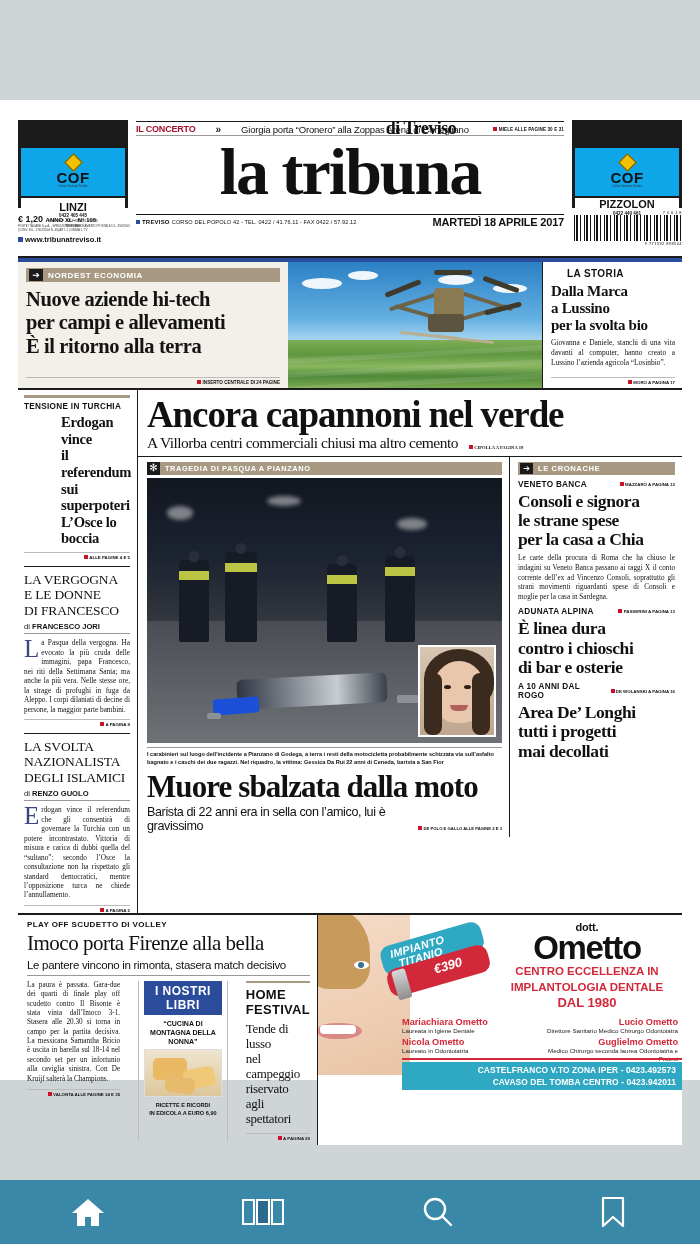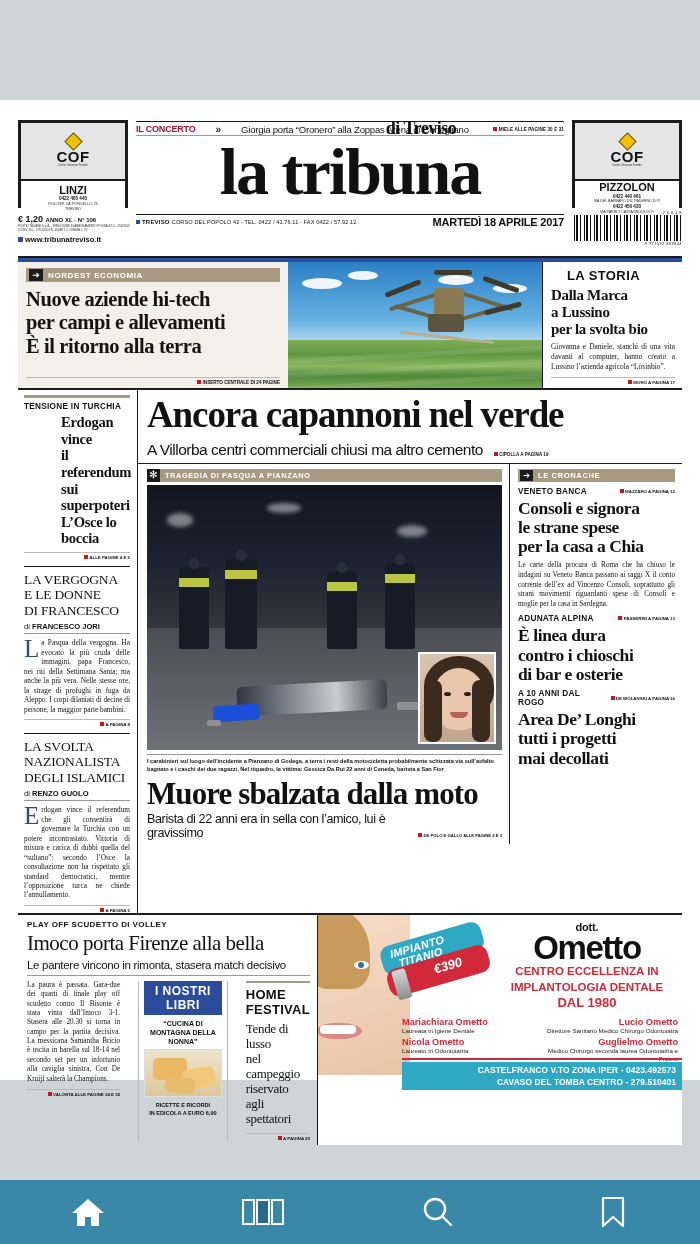--- a/index.html
+++ b/index.html
@@ -28,22 +28,22 @@
     background:#ffffff; color:#111;
   }
 
   
   .masthead { position:relative; height:140px; border-bottom:2px solid #1b1b1b; }
   .adbox {
     position:absolute; top:2px; width:110px; height:88px;
     background:#1b1b1b; padding:3px; text-align:center;
   }
   .adbox.left { left:0; } .adbox.right { right:0; }
-  .adbox .inner { background:#e5e5e5; height:56px; display:flex; flex-direction:column;
-    align-items:center; justify-content:center; }
+  .adbox .inner { background:#0ea5e9; height:48px; display:flex; flex-direction:column;
+    align-items:center; justify-content:center;margin-top:25px; }
   .adbox .diamond { width:13px; height:13px; background:#f2c200; transform:rotate(45deg);
     border:1px solid #6d5a00; margin-bottom:1px; }
   .adbox .cof { font-weight:bold; font-size:15px; letter-spacing:0.5px; color:#111; line-height:1; }
   .adbox .cofsub { font-size:2.6px; color:#333; transform:scale(1,1); }
   .adbox .white { background:#fff; margin-top:2px; height:34px; display:flex; flex-direction:column;
     align-items:center; justify-content:center; }
   .adbox .name { font-weight:bold; font-size:11px; color:#111; line-height:1.05; }
   .adbox .ph { font-size:4.6px; font-weight:bold; color:#111; line-height:1.25; }
   .adbox .addr { font-size:3.6px; color:#222; line-height:1.25; }
 
@@ -109,21 +109,21 @@
   .drone { position:absolute; left:96px; top:10px; width:140px; height:70px; }
   .drone .arm { position:absolute; background:#6d6347; height:4px; border-radius:2px; }
   .drone .rotor { position:absolute; width:38px; height:5px; background:#3e3a2c; border-radius:3px; }
   .drone .body { position:absolute; left:50px; top:16px; width:30px; height:30px; background:#8a7a52;
     border-radius:4px; }
   .drone .cam { position:absolute; left:44px; top:42px; width:36px; height:18px; background:#5d5440;
     border-radius:4px; }
   .drone .skid { position:absolute; background:#b9ae8d; height:3px; border-radius:2px; transform:rotate(6deg); }
 
   .lastoria { width:140px; padding:6px 7px 4px 8px; border-left:1.5px solid #1b1b1b; position:relative; }
-  .lastoria .kick { font-size:13px; font-weight:bold; letter-spacing:0.4px;padding-left:16px; }
+  .lastoria .kick { font-size:10px; font-weight:bold; letter-spacing:0.4px;padding-left:16px; }
   .lastoria h3 { font-family:"Liberation Serif", serif; font-size:15px; line-height:1.12;
     font-weight:bold; letter-spacing:-0.3px; margin-top:4px; }
   .lastoria p { font-family:"Liberation Serif", serif; font-size:7.4px; line-height:1.32;
     margin-top:5px; text-align:justify; }
   .lastoria .foot { position:absolute; left:8px; right:7px; bottom:3px; border-top:1px solid #bbb;
     padding-top:2px; text-align:right; font-size:4.4px; font-weight:bold; }
 
   
   .row2 { display:flex; }
   .leftcol { width:120px; border-right:1.5px solid #1b1b1b; padding:0 7px 0 6px; }
@@ -145,21 +145,21 @@
   .editorial p { font-family:"Liberation Serif", serif; font-size:7.3px; line-height:1.3;
     text-align:justify; margin-top:4px; }
   .editorial p::first-letter { float:left; font-size:25px; line-height:0.86; padding-right:2px;
     font-weight:normal; color:#36487f; }
   .editorial .foot { border-top:1px solid #bbb; margin-top:5px; padding-top:2px;
     text-align:right; font-size:4.4px; font-weight:bold; }
 
   .bigtitle { padding:6px 6px 4px 9px; border-bottom:1.5px solid #1b1b1b; }
   .bigtitle h1 { font-family:"Liberation Serif", serif; font-size:37px; font-weight:bold;
     letter-spacing:-1.1px; line-height:1.02; }
-  .bigtitle .sub { display:flex; align-items:flex-end; gap:11px; margin-top:7px; }
+  .bigtitle .sub { display:flex; align-items:flex-end; gap:11px; margin-top:0;font-family:Liberation Serif, serif; }
   .bigtitle .sub span.t { font-size:15.5px; letter-spacing:-0.5px; }
   .bigtitle .sub span.r { font-size:4.6px; font-weight:bold; margin-bottom:2px; white-space:nowrap; }
 
   
   .row3 { display:flex; }
   .tragedia { width:372px; border-right:1.5px solid #1b1b1b; padding:5px 7px 4px 9px; }
   .tragedia .tagbar2 { background:#a89a82; height:13px; display:flex; align-items:center; gap:5px; }
   .tragedia .tagbar2 .ico { width:13px; height:13px; background:#1b1b1b; color:#fff; font-size:10px;
     display:flex; align-items:center; justify-content:center; line-height:1; }
   .tragedia .tagbar2 .t { color:#fff; font-size:7.4px; font-weight:bold; letter-spacing:0.6px; }
@@ -649,21 +649,21 @@
             <div class="n">Lucio Ometto</div>
             <div class="d">Direttore Sanitario Medico Chirurgo Odontoiatra</div>
             <div class="n">Guglielmo Ometto</div>
             <div class="d">Medico Chirurgo seconda laurea Odontoiatria e Protesi</div>
           </div>
         </div>
 
         <div class="redline"></div>
         <div class="tealbar">
           <div>CASTELFRANCO V.TO ZONA IPER - 0423.492573</div>
-          <div>CAVASO DEL TOMBA CENTRO - 279.510401</div>
+          <div>CAVASO DEL TOMBA CENTRO - 0423.942011</div>
         </div>
       </div>
     </div>
   </div>
 
   <div class="tabbar">
 
     <div class="tab">
       <svg width="34" height="30" viewBox="0 0 34 30">
         <path d="M17 2 L33 16 L28 16 L28 29 L20 29 L20 20 L14 20 L14 29 L6 29 L6 16 L1 16 Z" fill="#ffffff"></path>

